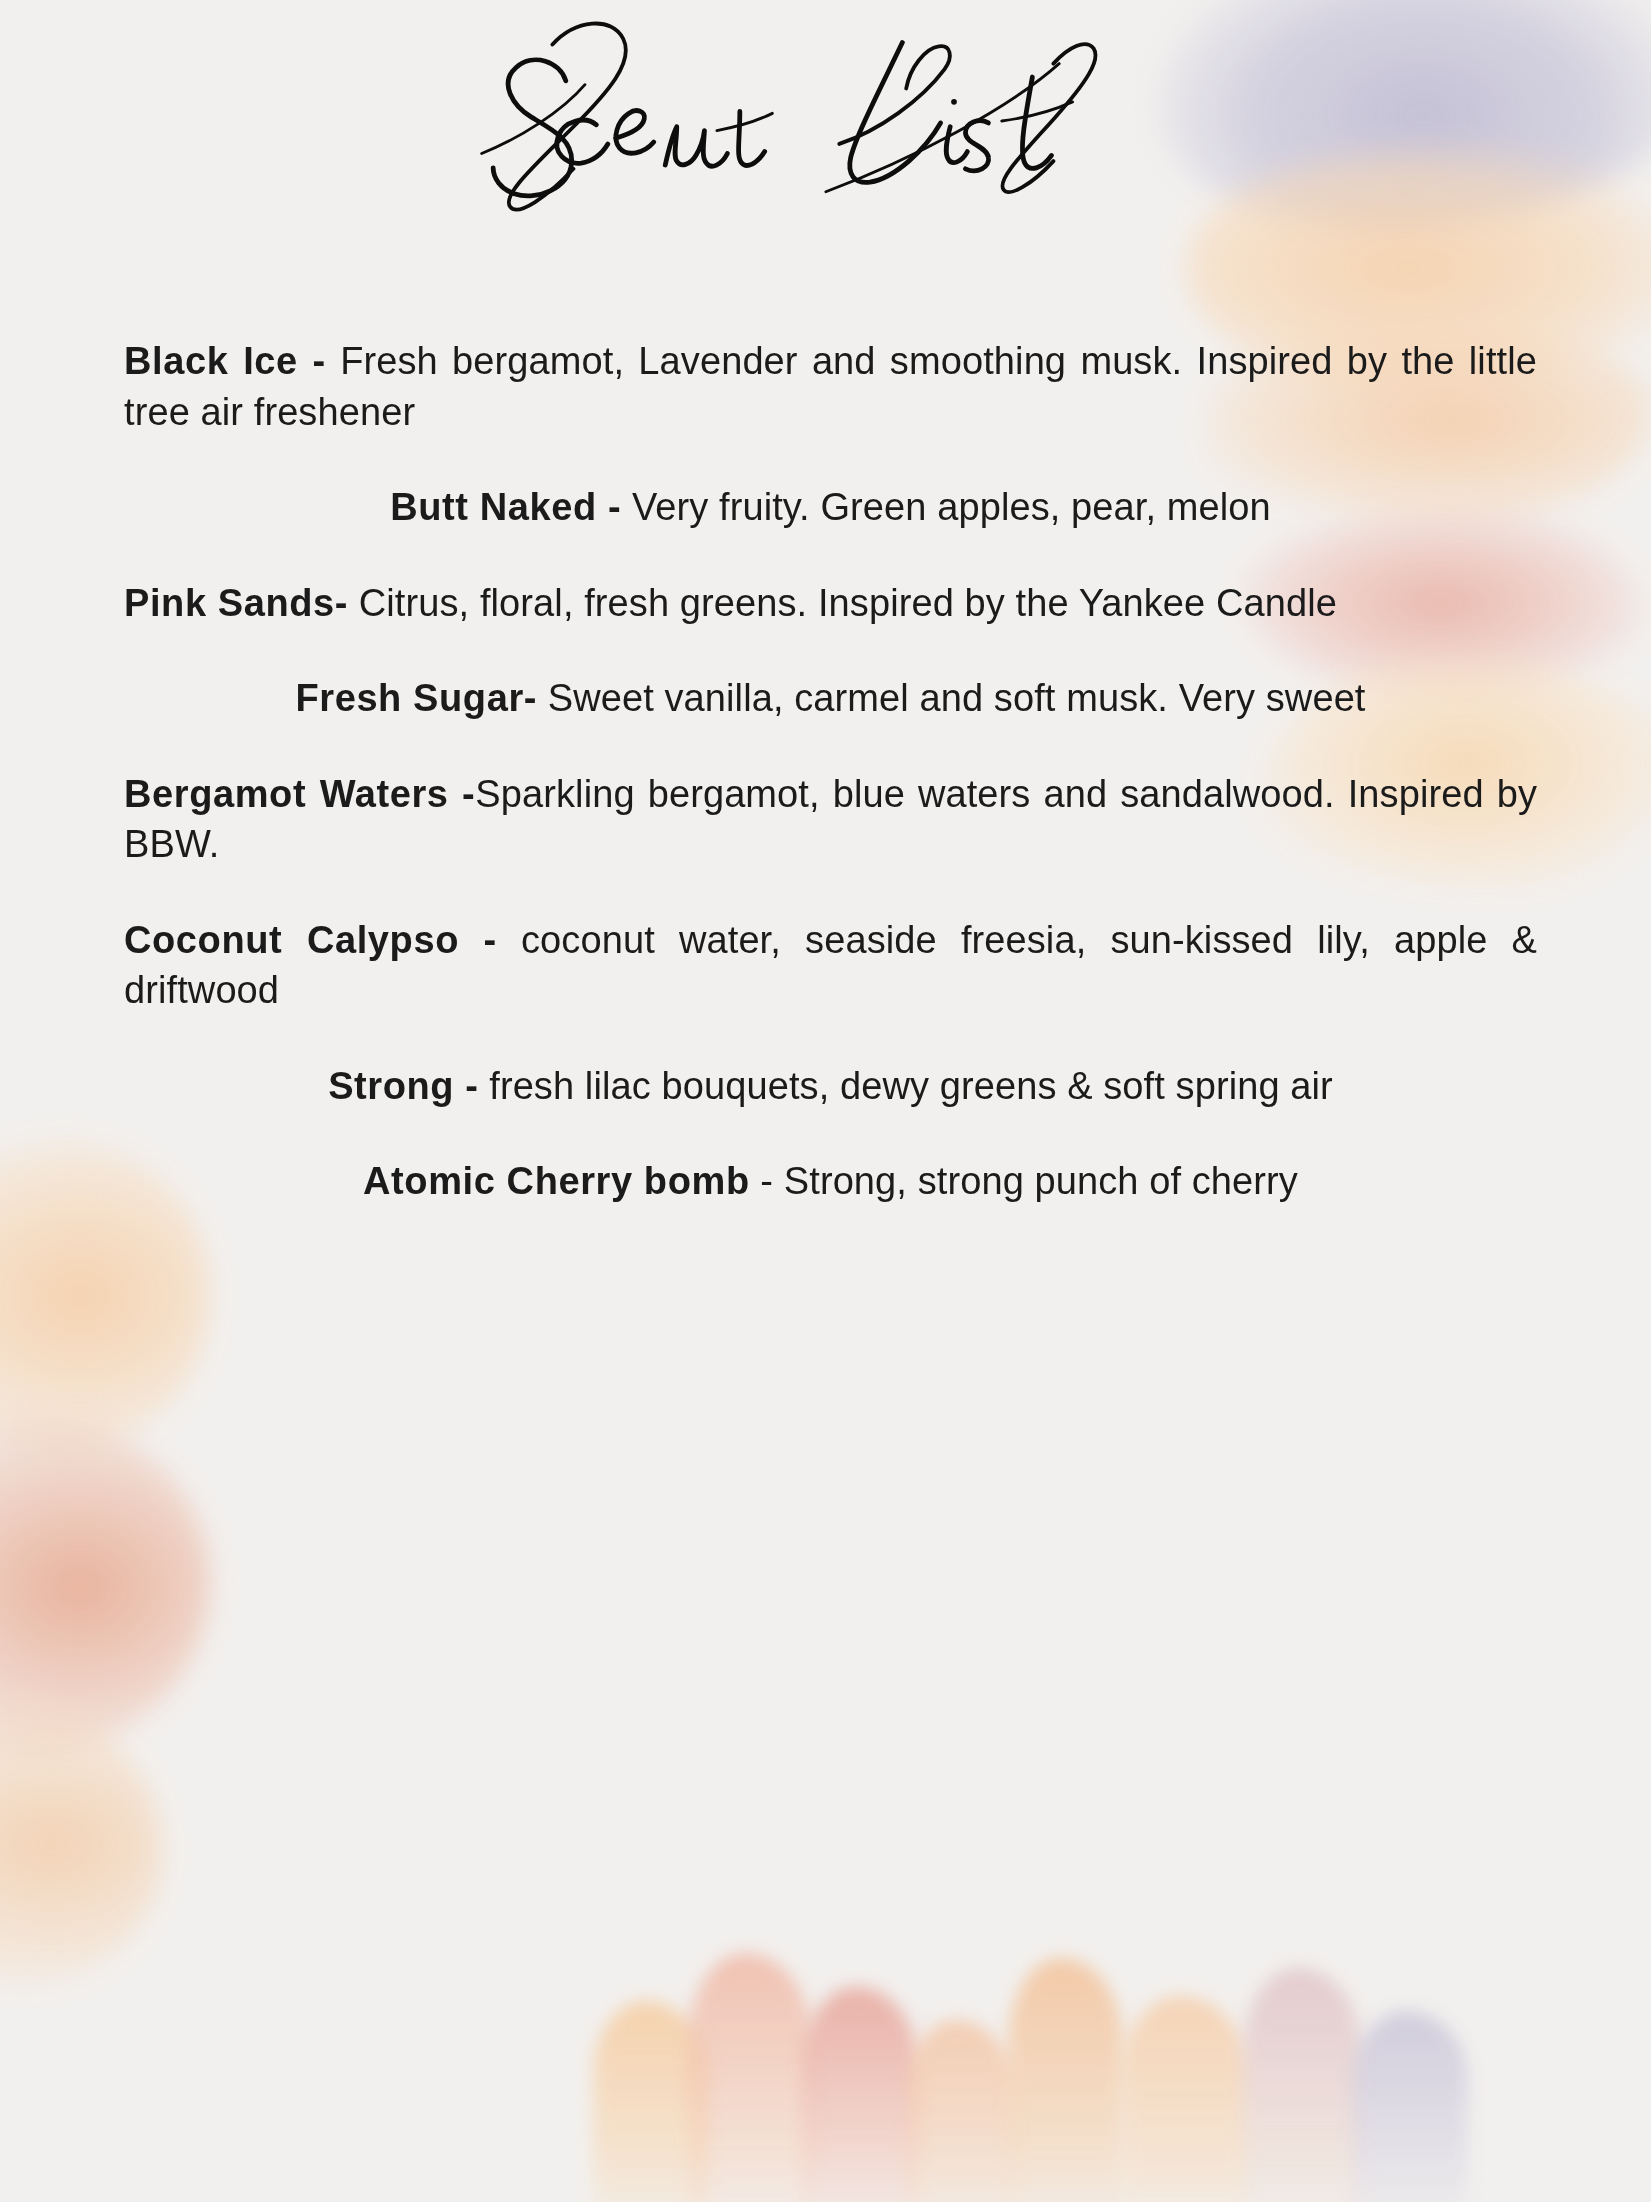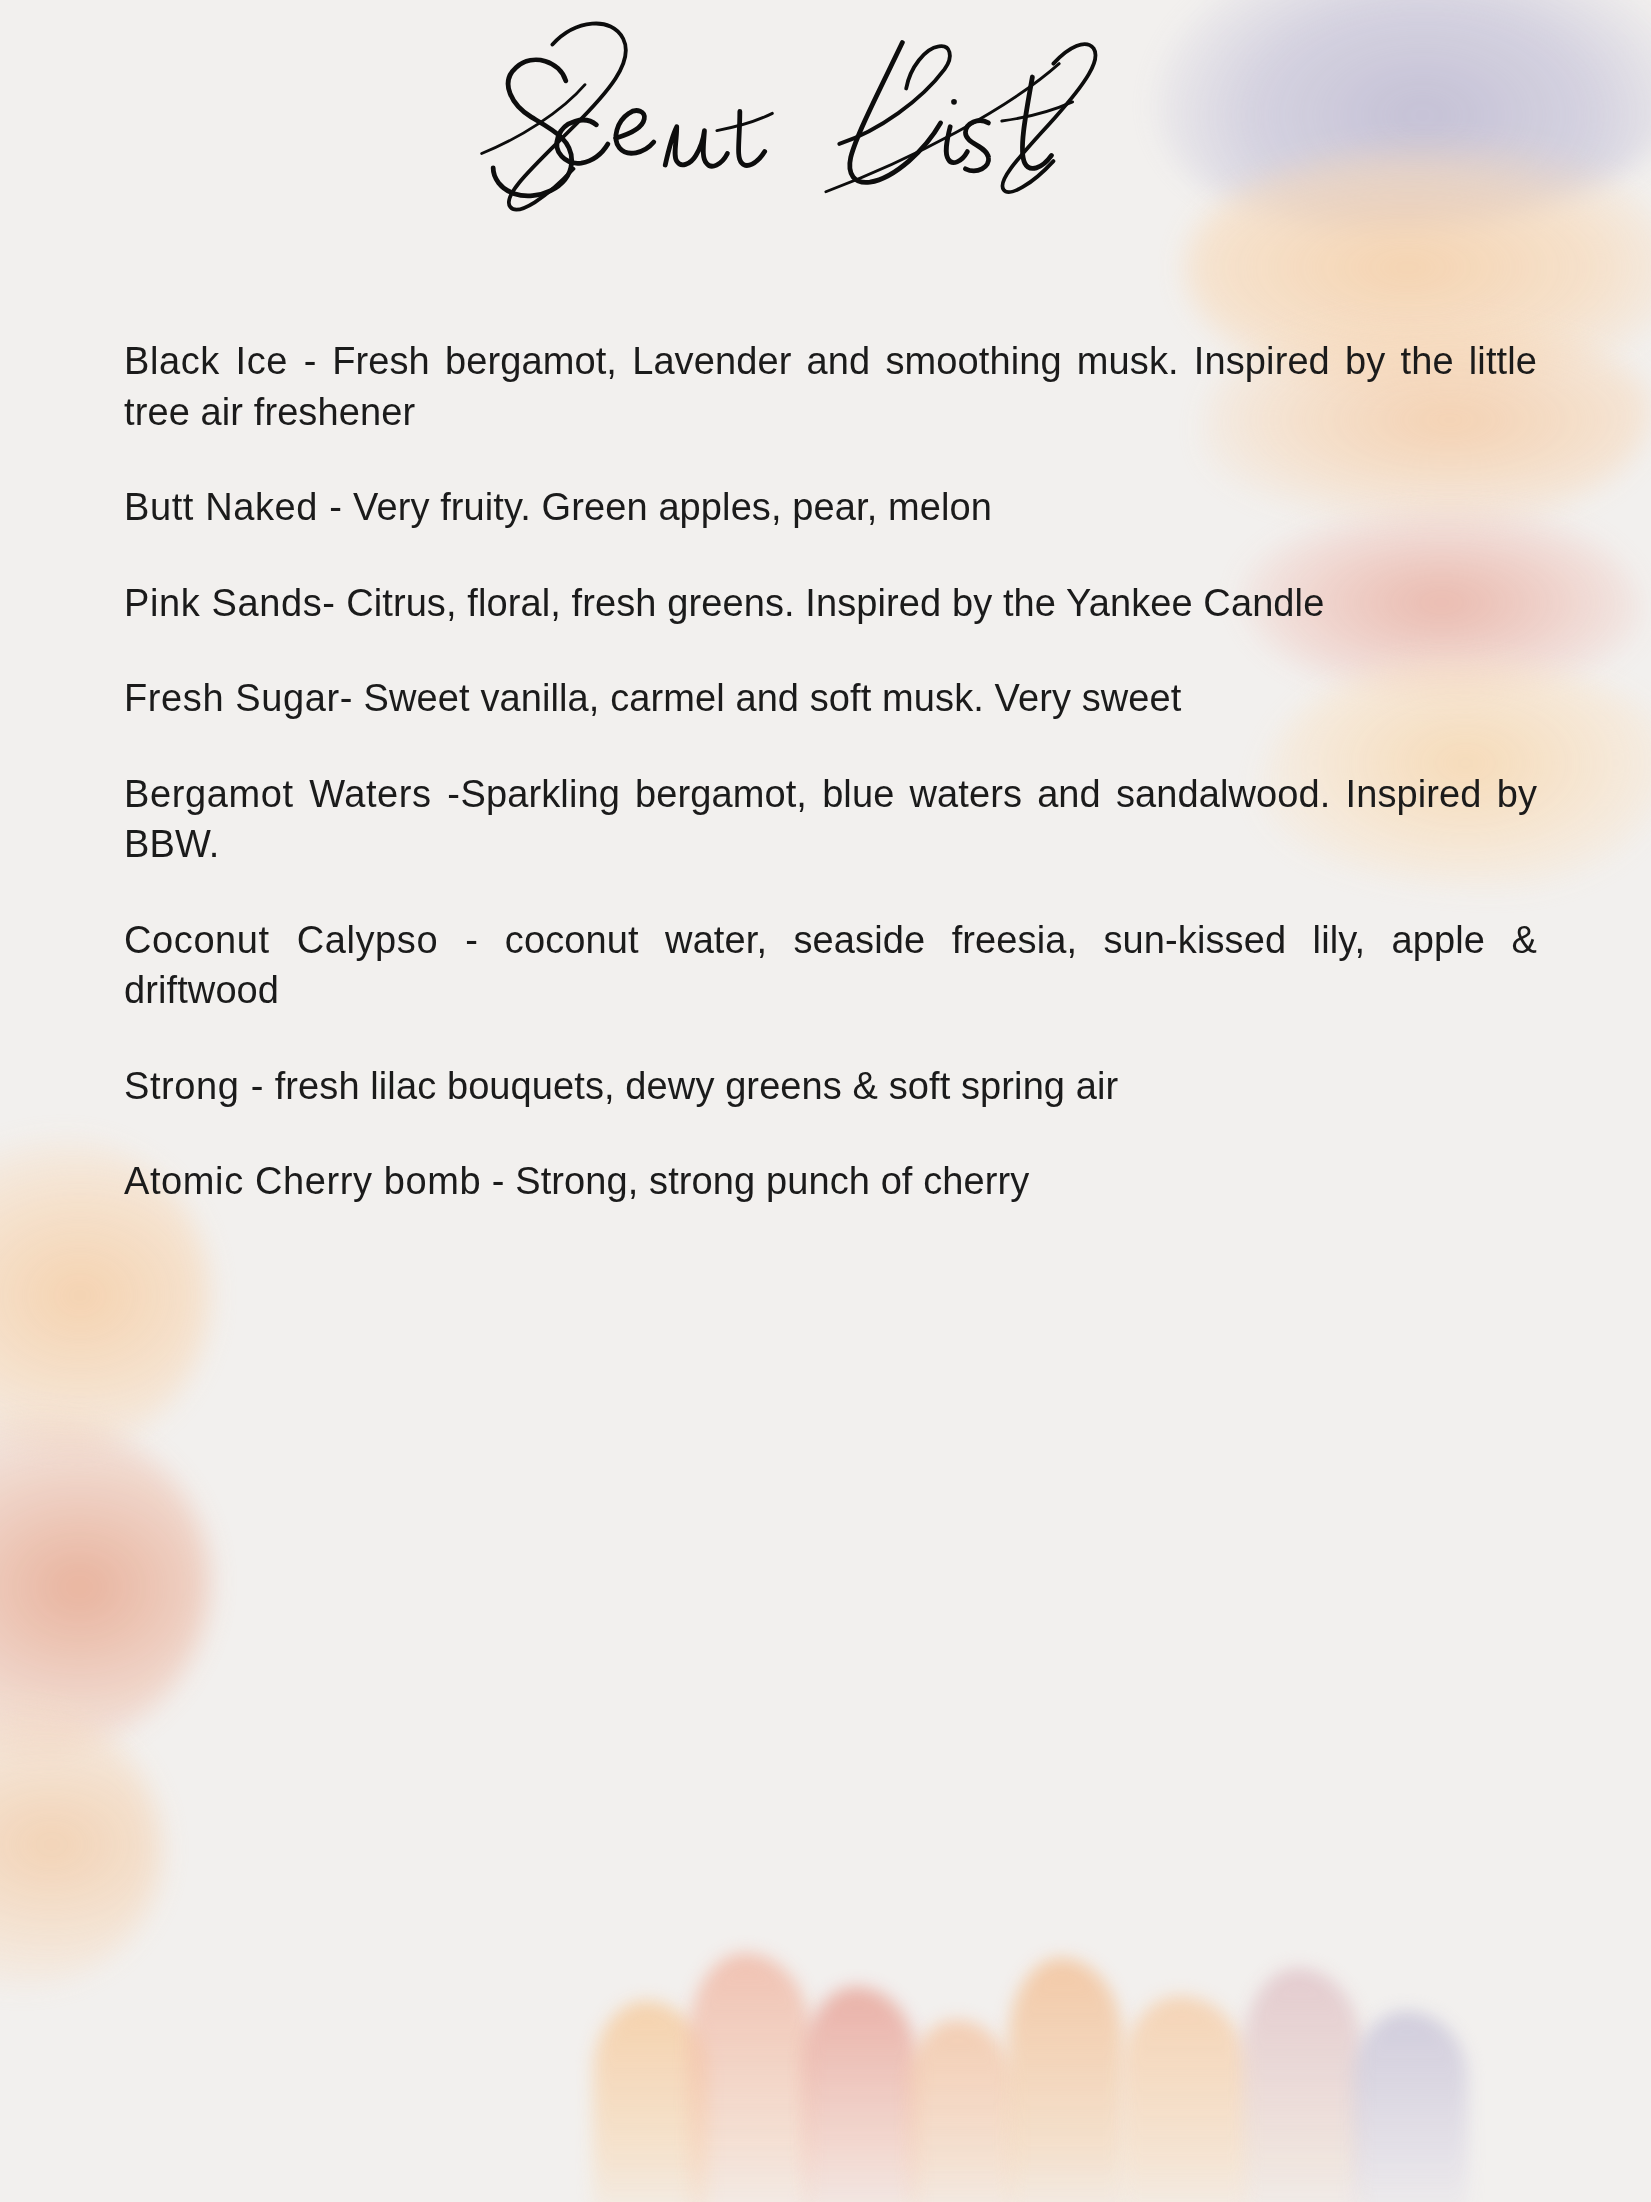--- a/index.html
+++ b/index.html
@@ -129,24 +129,24 @@
   .entry {
     color: #1b1b1b;
     font-size: 38px;
     line-height: 1.33;
     text-align: justify;
     margin-bottom: 45px;
     letter-spacing: 0.1px;
   }
   .entry:last-child { margin-bottom: 15px; }
   .entry .nm {
-    font-weight: 400;
+    font-weight: 700;
     letter-spacing: 0.6px;
   }
-  .entry.nojustify { text-align: left; }
+  .entry.nojustify { text-align: center; }
 </style>
 </head>
 <body>
 
 <div class="wash-layer">
   <div class="wash w-tr-lav"></div>
   <div class="wash w-tr-peach1"></div>
   <div class="wash w-tr-peach2"></div>
   <div class="wash w-tr-rose"></div>
   <div class="wash w-tr-peach3"></div>

